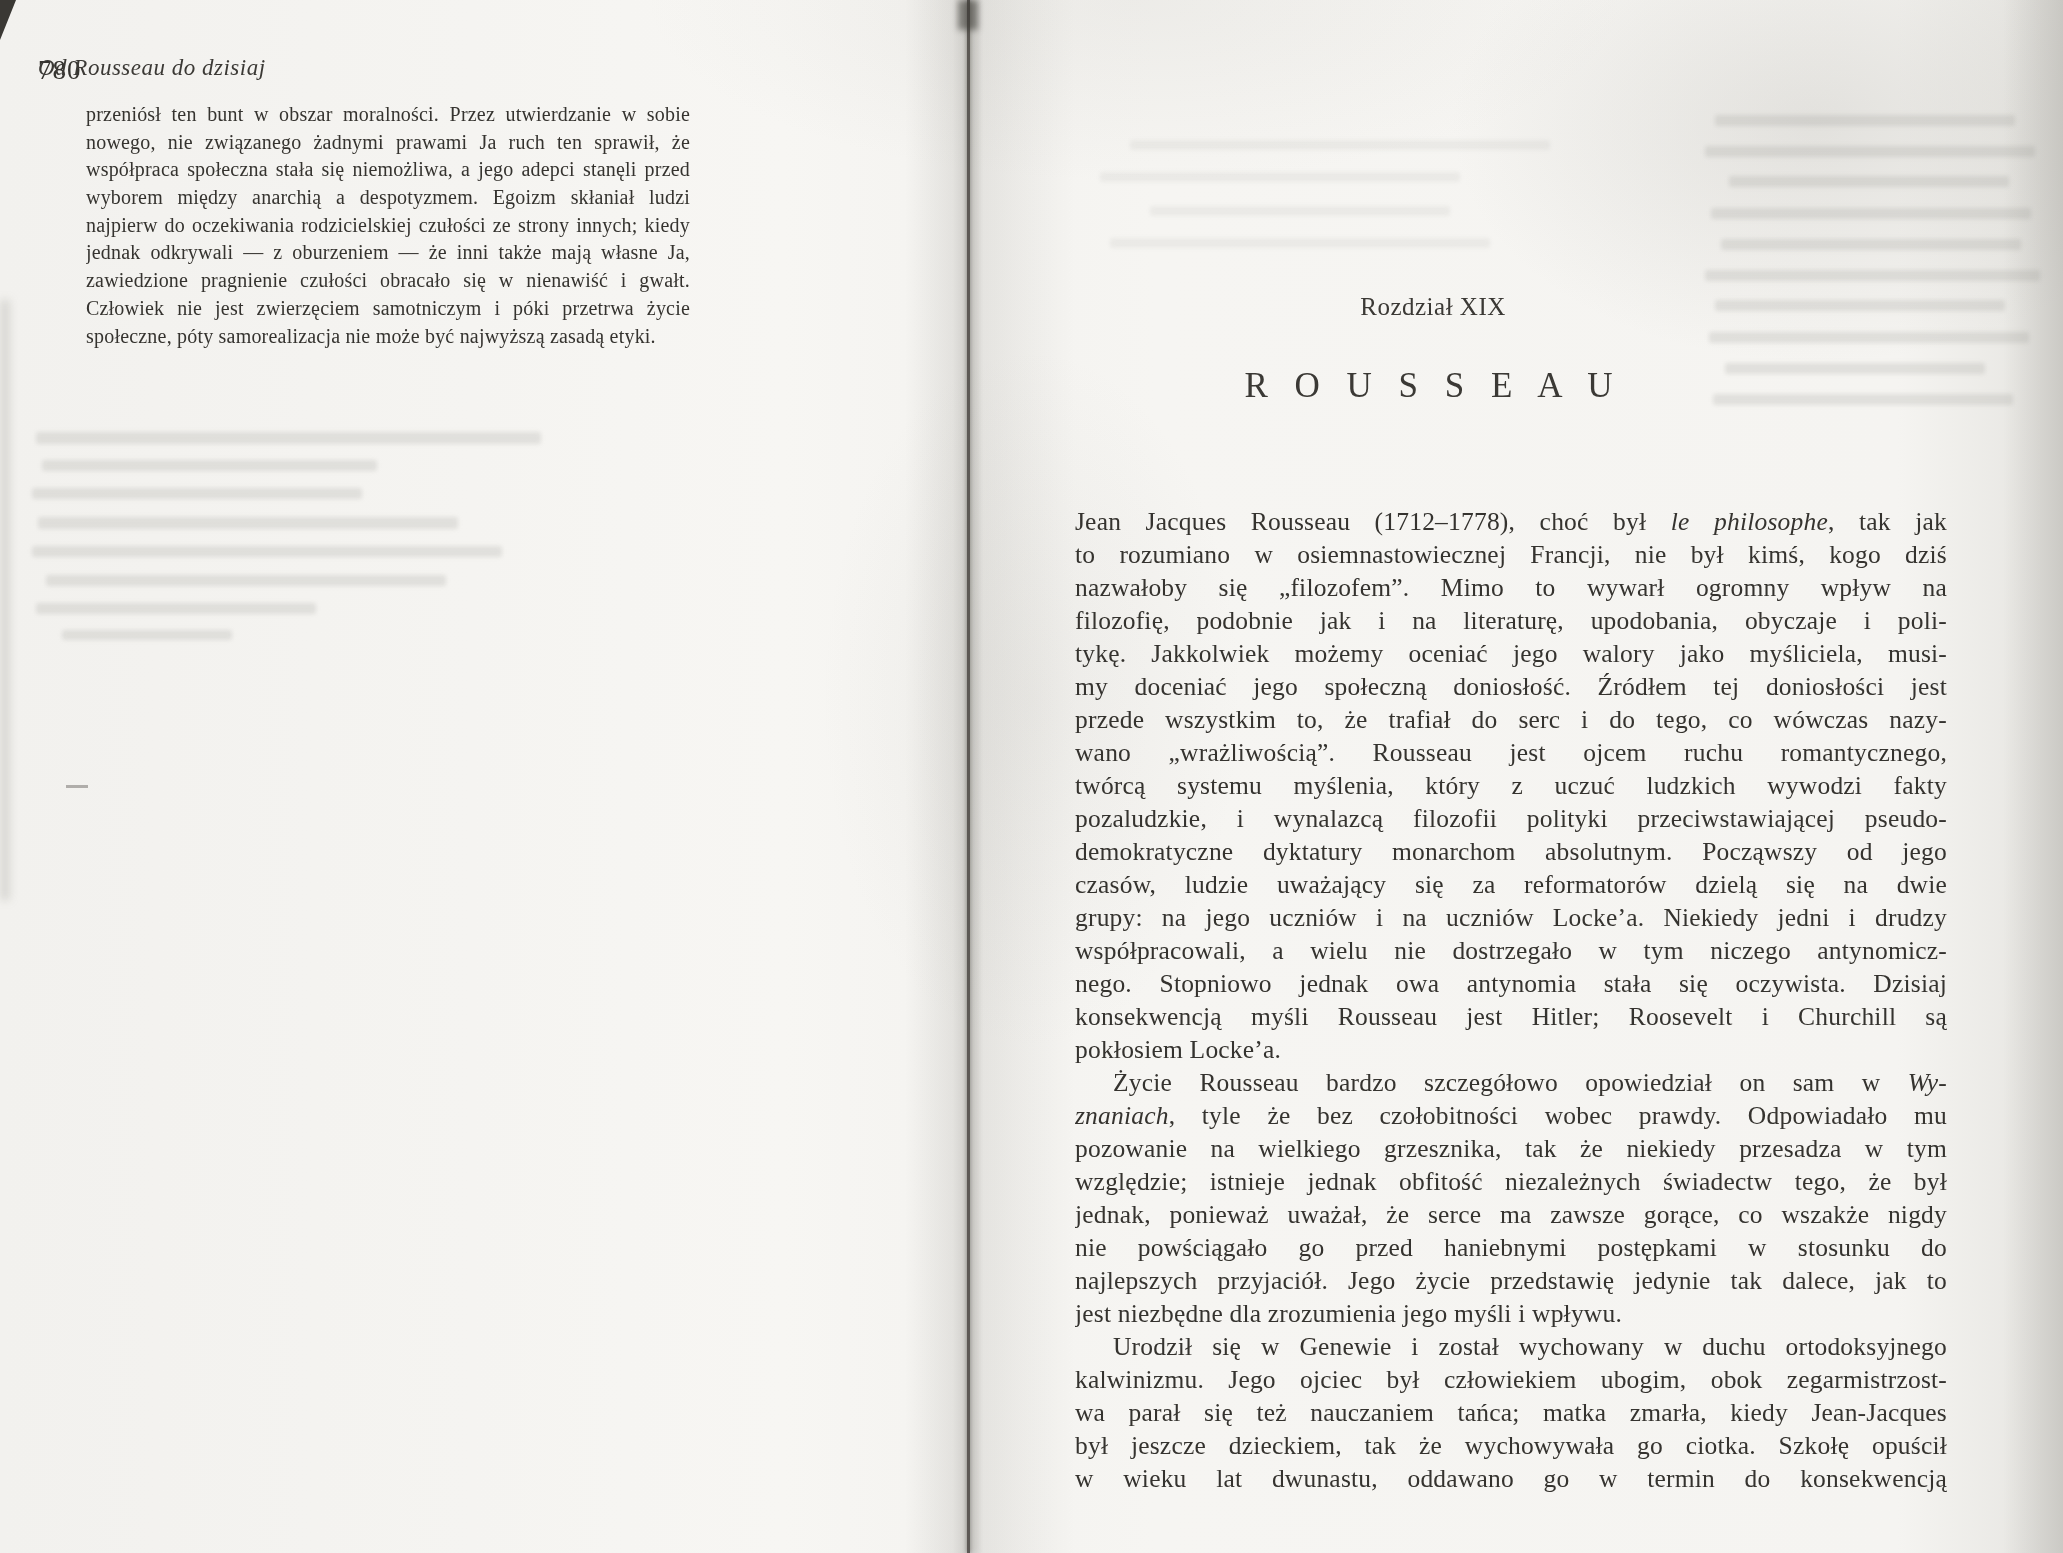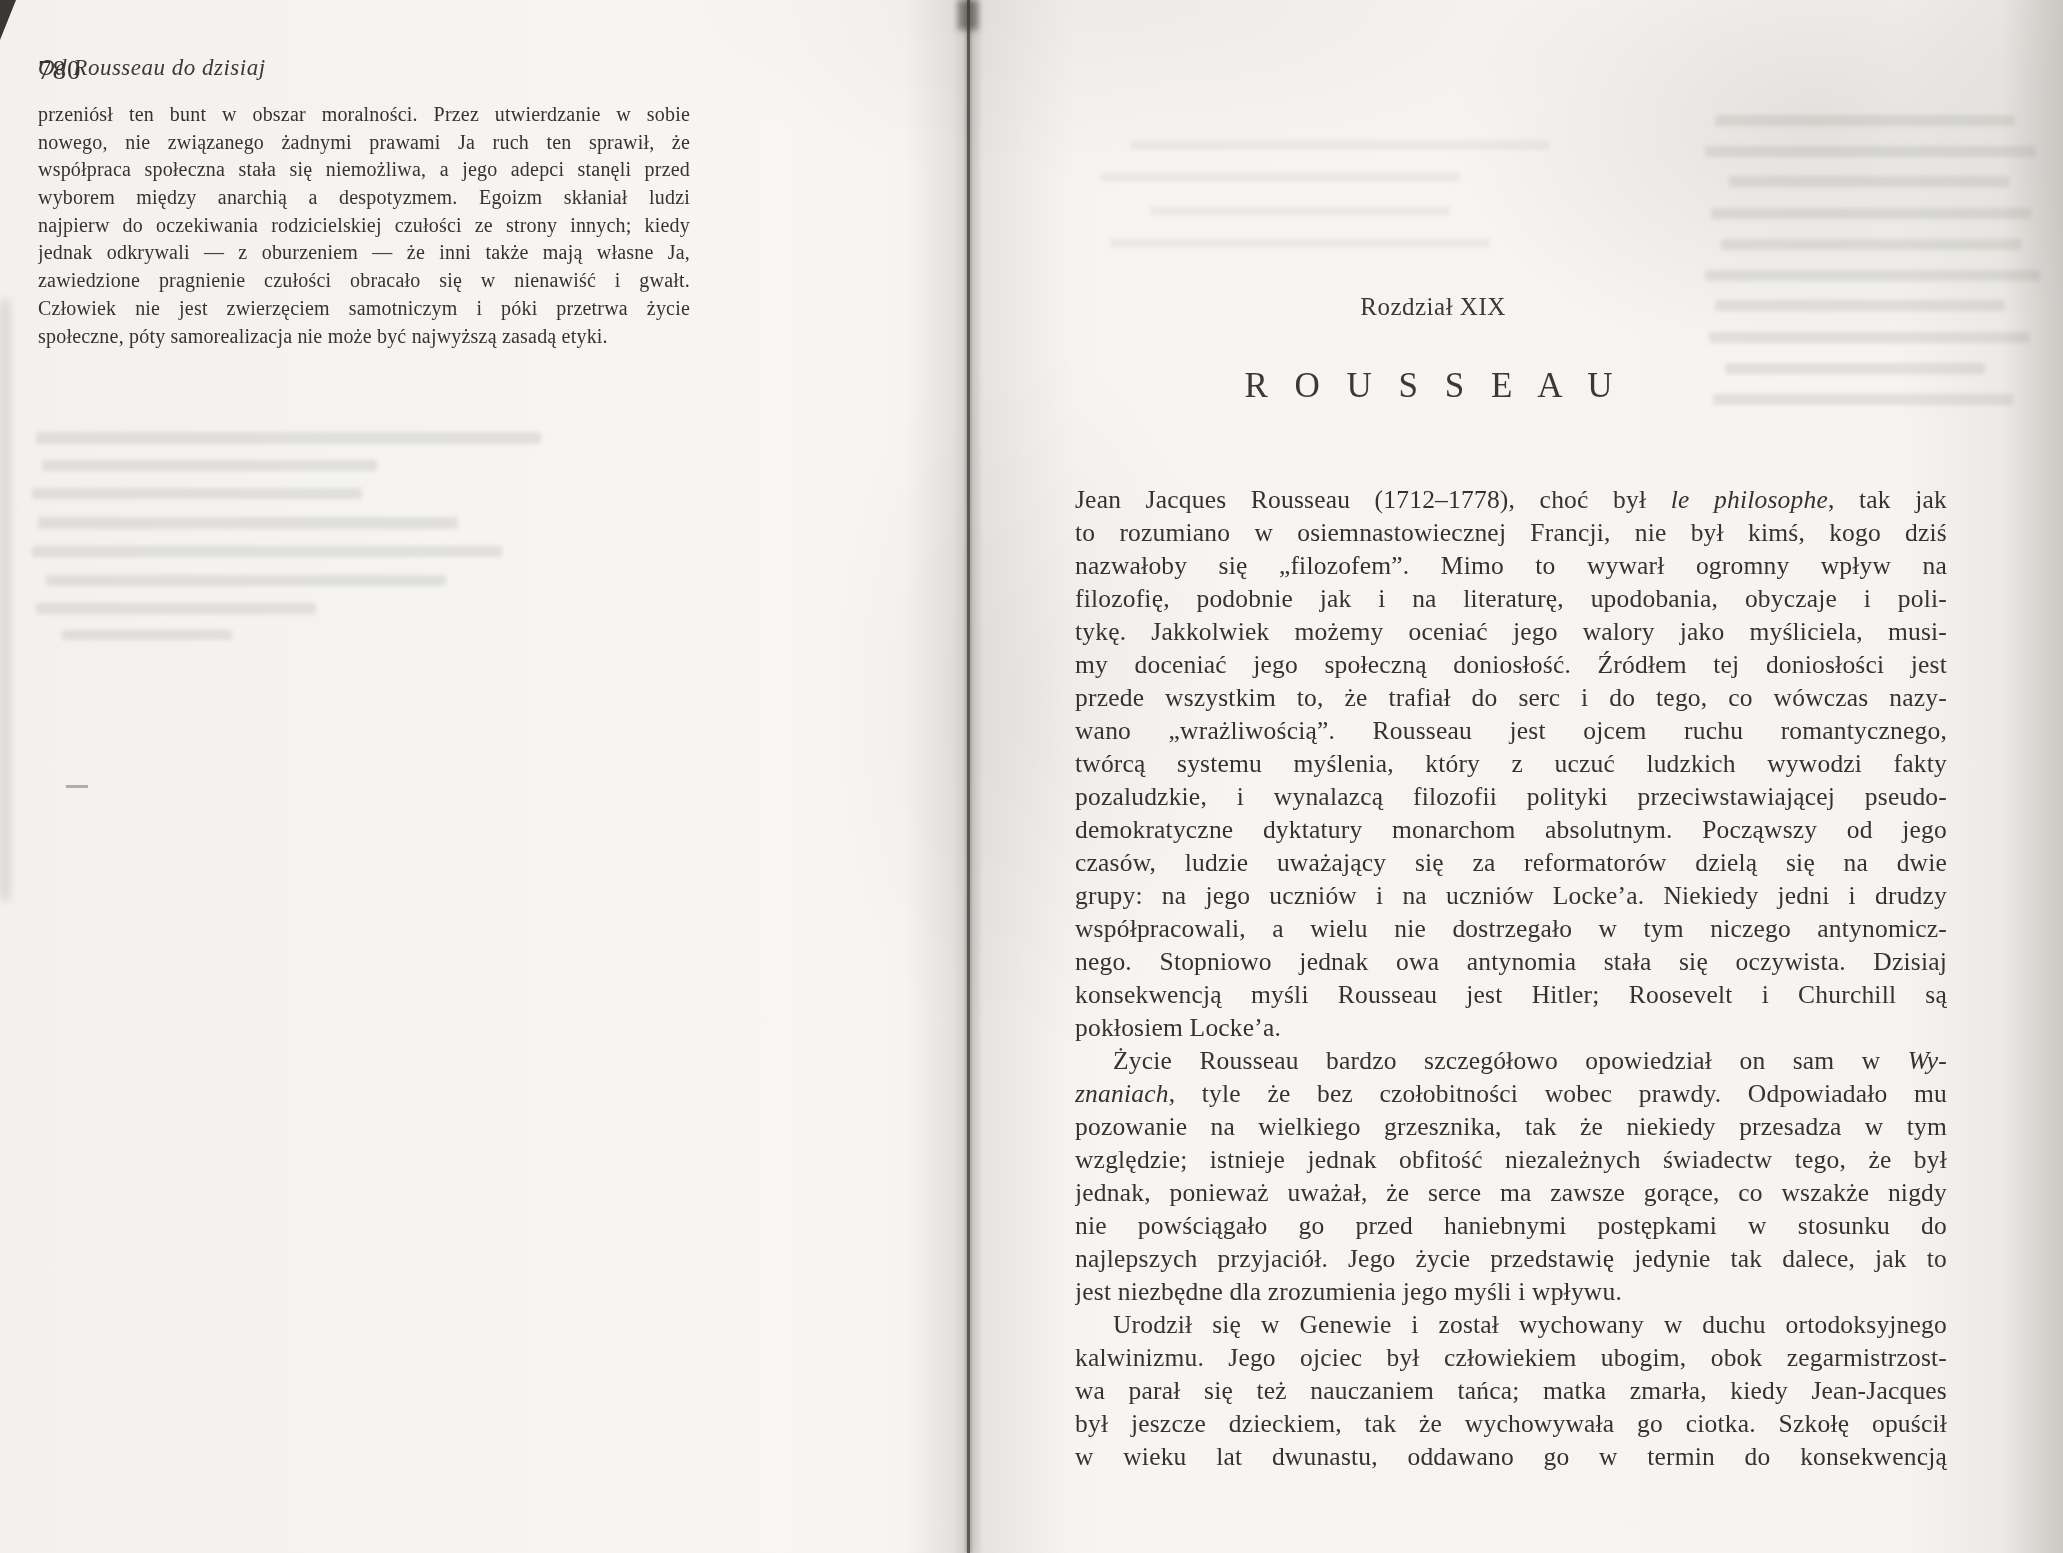--- a/index.html
+++ b/index.html
@@ -45,30 +45,30 @@
     background:linear-gradient(to right,rgba(160,158,152,0),rgba(150,148,142,.35));
   }
   
   .ink{color:#35332f;}
   .pageno{position:absolute;left:38px;top:55px;font-size:27px;letter-spacing:1px;}
   .running-title{
     position:absolute;left:38px;top:55px;width:652px;text-align:left;
     font-style:italic;font-size:23px;letter-spacing:.5px;color:#3b3935;
   }
   .left-para{position:absolute;left:38px;top:101px;width:652px;font-size:20px;}
-  .left-para .tline{height:27.7px;line-height:27.7px;}
+  .left-para .tline{height:27.7px;line-height:27.7px;margin-left:48px;}
   .chapter-label{
     position:absolute;left:1075px;top:293px;width:872px;text-align:center;
     font-size:25px;color:#3b3935;transform:translateX(-78px);letter-spacing:.5px;
   }
   .chapter-title{
     position:absolute;left:1075px;top:366px;width:872px;text-align:center;
     font-size:35px;letter-spacing:9px;color:#3b3935;transform:translateX(-78px);
   }
-  .right-body{position:absolute;left:1075px;top:483px;width:872px;font-size:25.5px;}
+  .right-body{position:absolute;left:1075px;top:505px;width:872px;font-size:25.5px;}
   .right-body .tline{height:33px;line-height:33px;}
   .tline{
     text-align:justify;text-align-last:justify;overflow:hidden;white-space:nowrap;
     letter-spacing:.2px;
   }
   .tline.lastline{text-align-last:left;}
   .tline.indent{text-indent:38px;}
   
   .ghost{position:absolute;}
   .gline{background:rgba(125,123,116,.17);filter:blur(2.2px);border-radius:3px;margin-bottom:0;}

